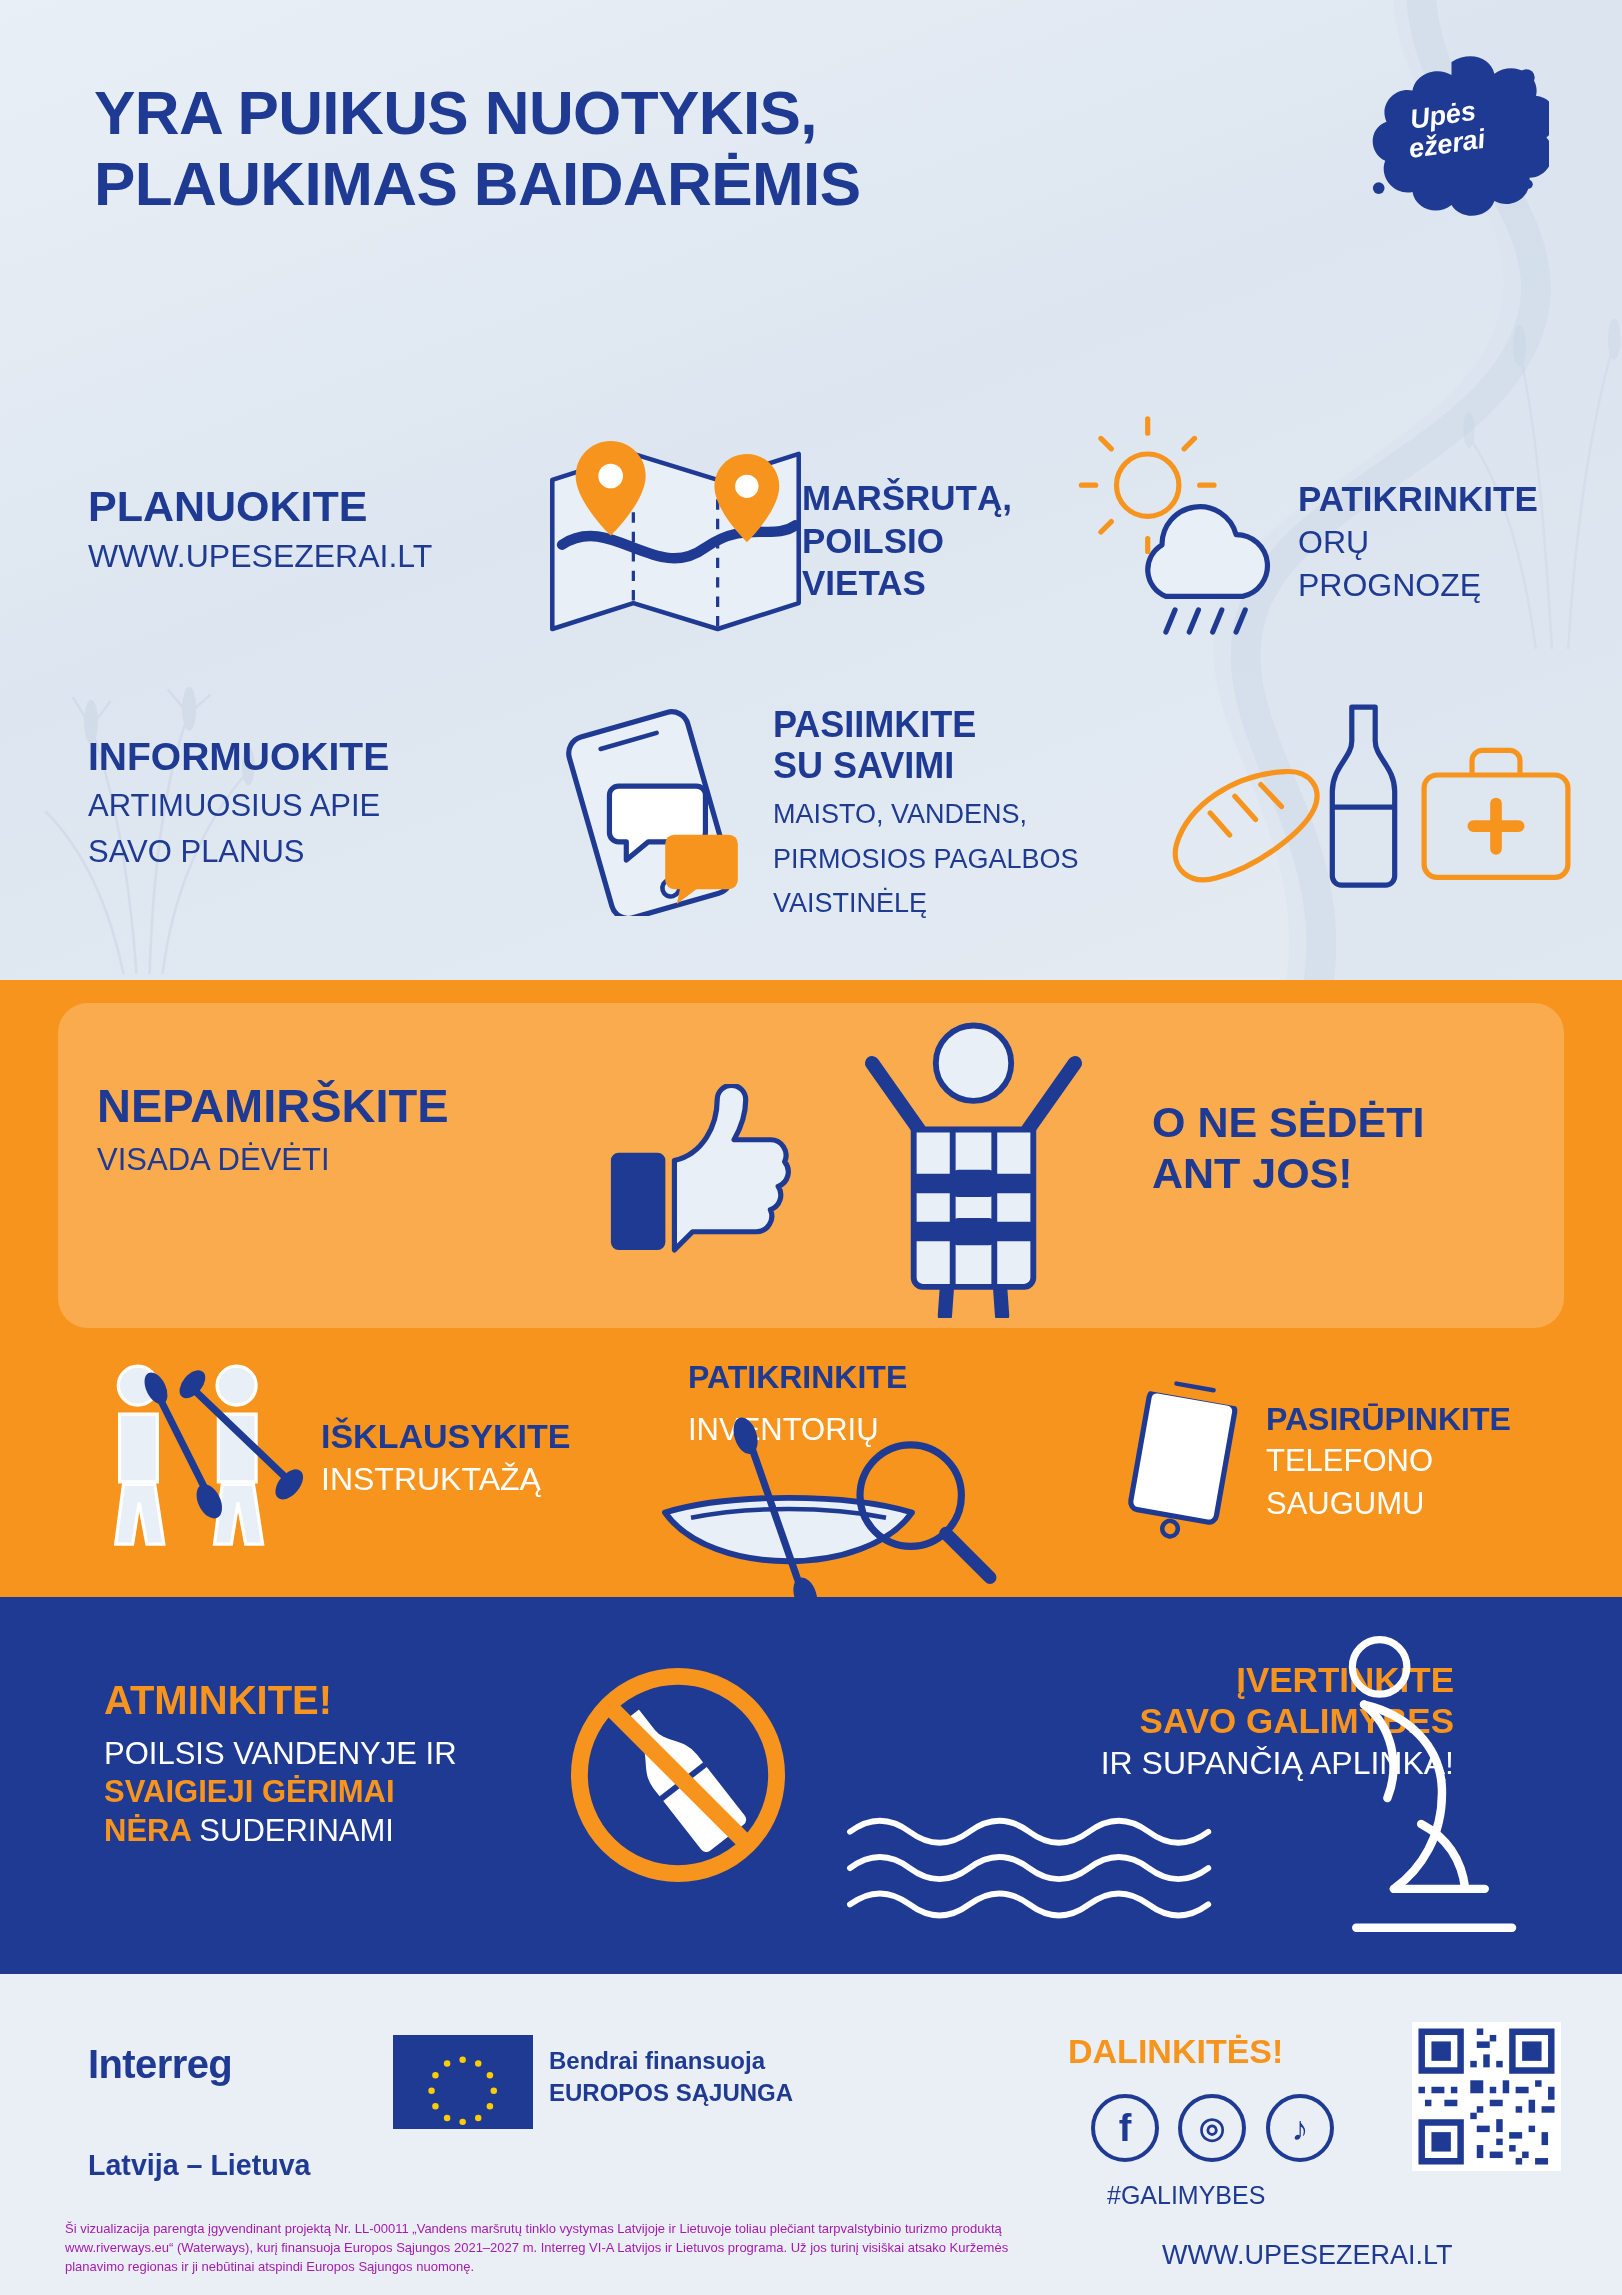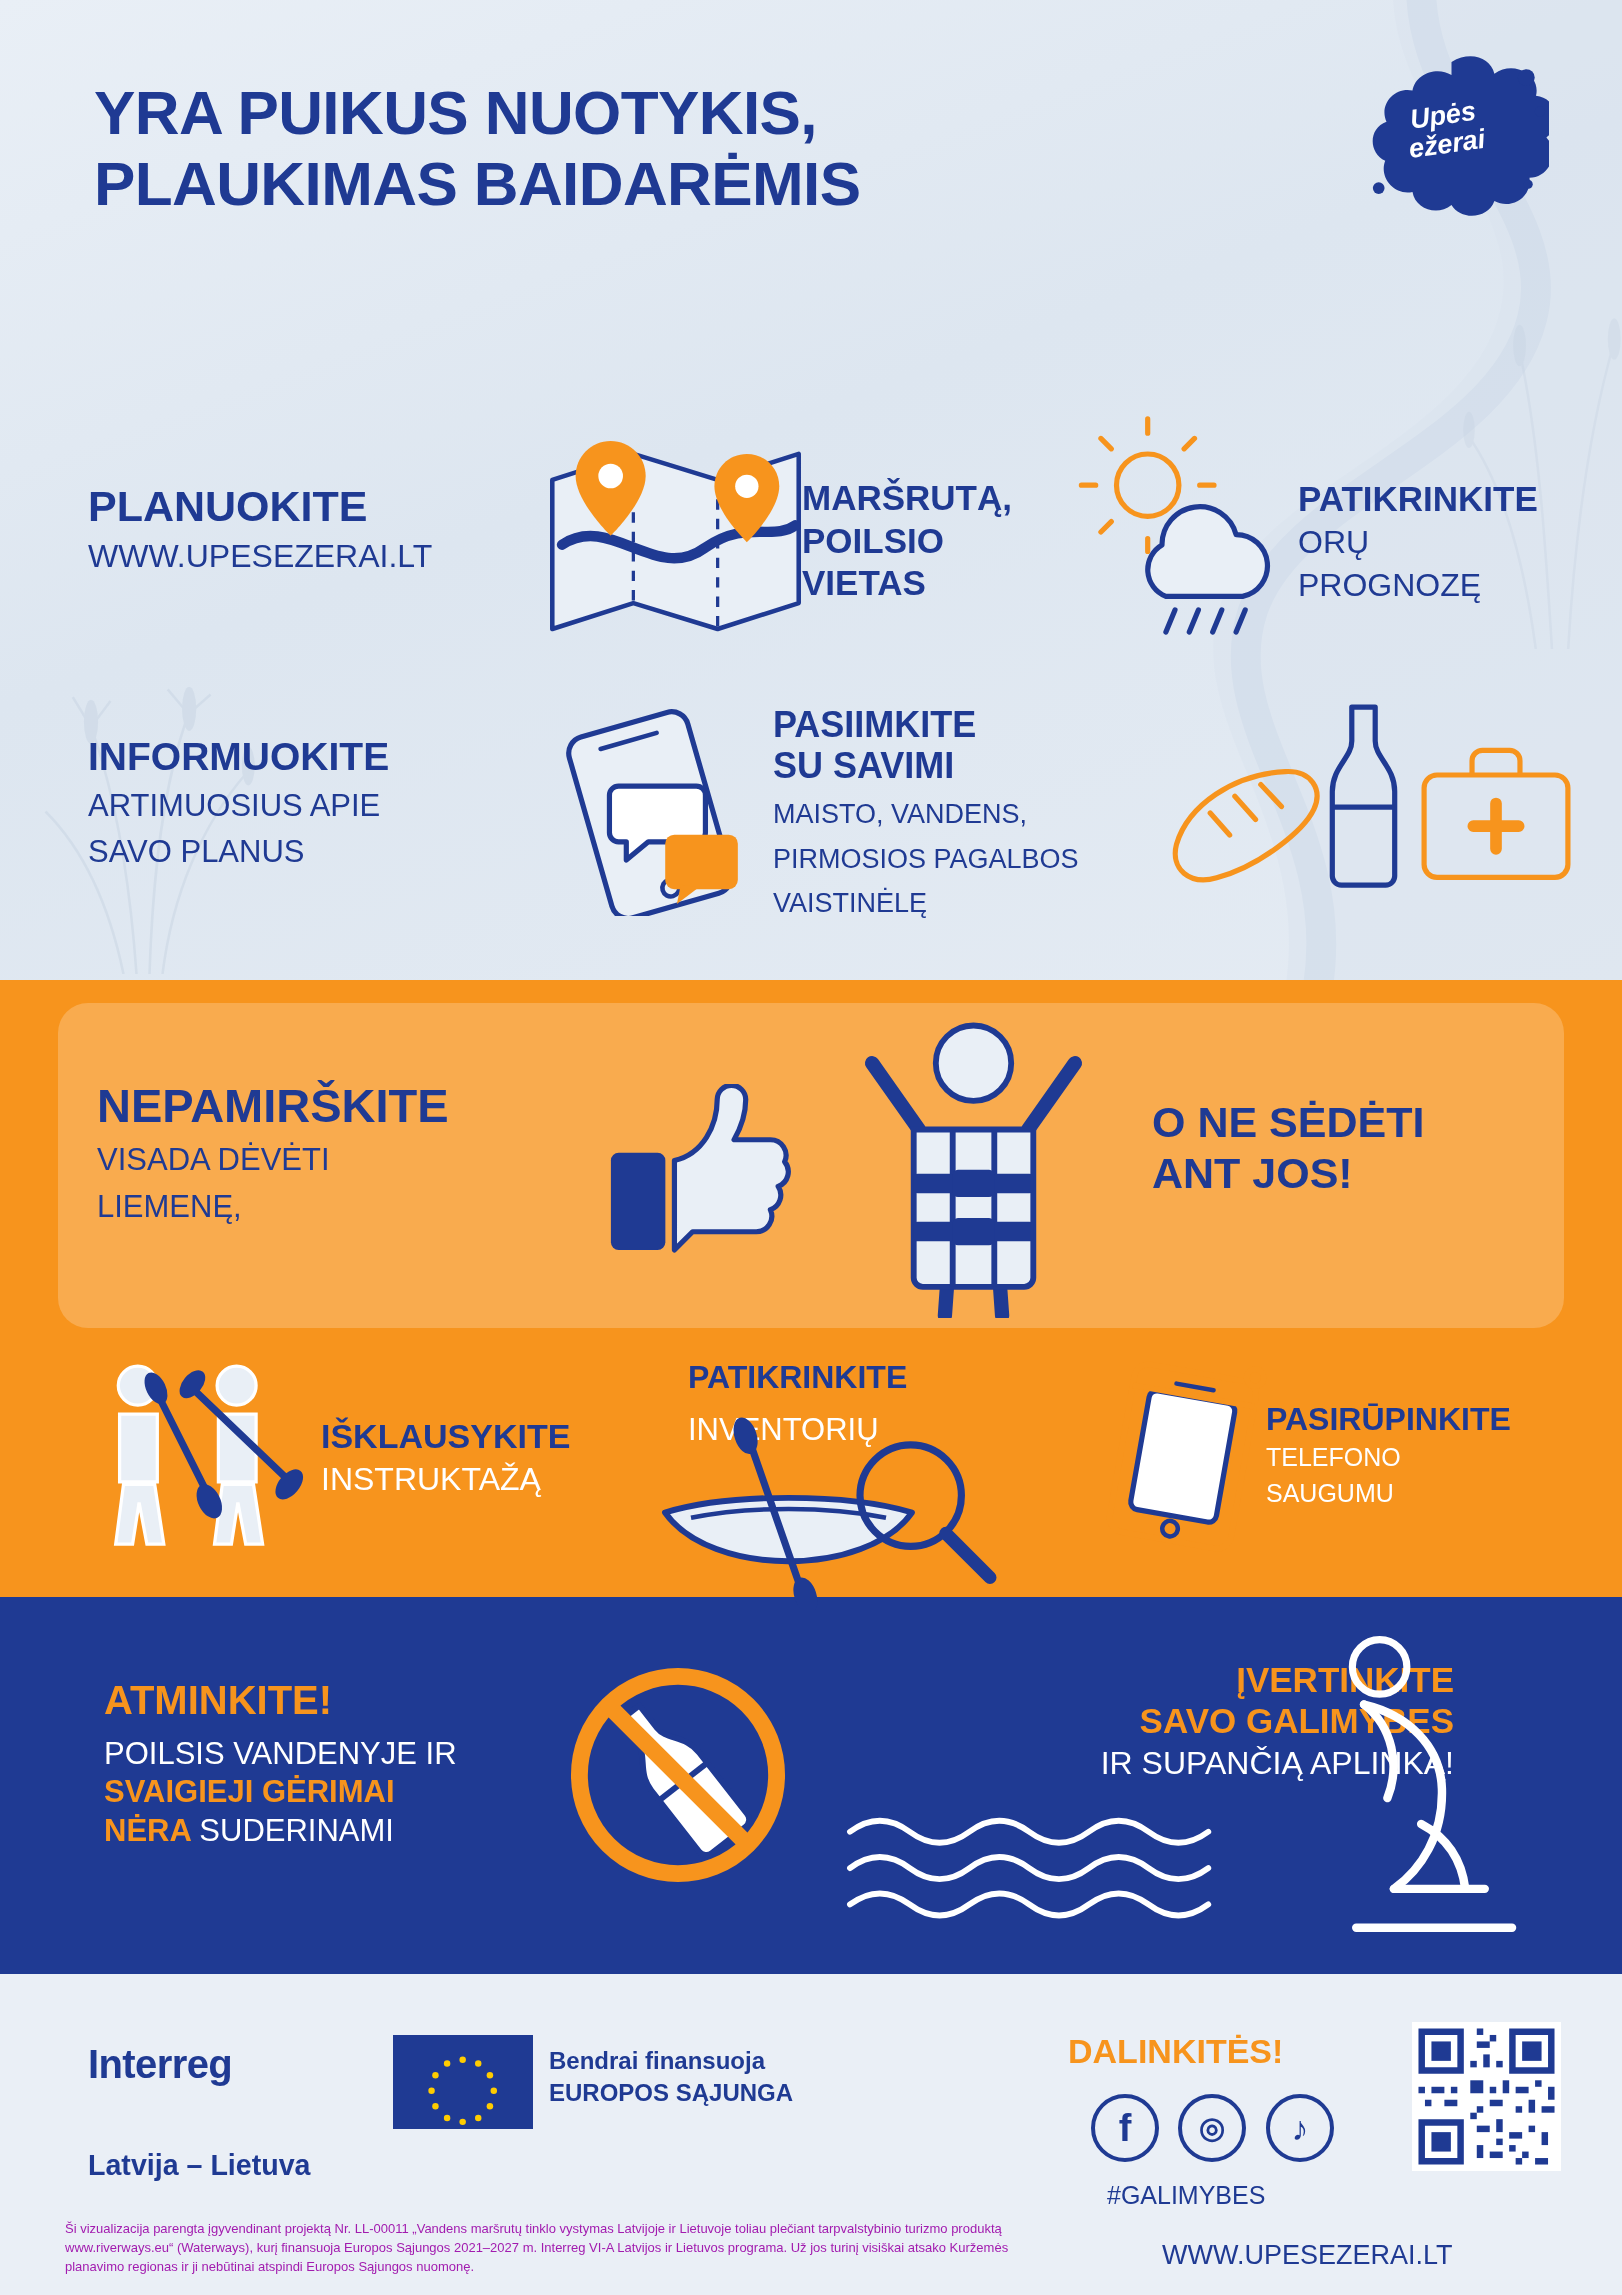--- a/index.html
+++ b/index.html
@@ -101,21 +101,21 @@
   #isklausykite { left: 321px; top: 1418px; width: 325px; }
   #isklausykite .ttl { font-size: 34px; line-height: 1.1; }
   #isklausykite .sub2 { font-size: 32px; color: #ffffff; text-transform: uppercase; margin-top: 5.2px; }
 
   #inventoriu { left: 688px; top: 1360px; width: 299px; }
   #inventoriu .ttl { font-size: 32px; line-height: 1.1; }
   #inventoriu .sub2 { font-size: 31px; color: #ffffff; text-transform: uppercase; margin-top: 17px; }
 
   #pasirupinkite { left: 1266px; top: 1402px; width: 325px; }
   #pasirupinkite .ttl { font-size: 32px; line-height: 1.1; }
-  #pasirupinkite .sub2 { font-size: 25px; color: #ffffff; text-transform: uppercase; margin-top: 5.2px; line-height: 1.2; }
+  #pasirupinkite .sub2 { font-size: 31px; color: #ffffff; text-transform: uppercase; margin-top: 5.2px; line-height: 1.2; }
 
   
   #atminkite { left: 104px; top: 1678px; width: 454px; }
   #atminkite .ttl-o { font-weight: bold; color: #f7941d; font-size: 40px; text-transform: uppercase; }
   #atminkite .body { color: #ffffff; font-size: 31px; line-height: 1.24; margin-top: 11.7px; text-transform: uppercase; }
   #atminkite .hi { color: #f7941d; font-weight: bold; }
 
   #ivertinkite { left: 915px; top: 1659px; width: 539px; text-align: right; }
   #ivertinkite .ttl-o { font-weight: bold; color: #f7941d; font-size: 35px; line-height: 1.18; text-transform: uppercase; }
   #ivertinkite .body { color: #ffffff; font-size: 32px; margin-top: 3.9px; text-transform: uppercase; }
@@ -323,21 +323,20 @@
       <path d="M88 54 V 32 a 16 16 0 0 1 16 -16 h 42 a 16 16 0 0 1 16 16 v 22"></path>
       <path d="M125 98 v 70 M90 133 h 70" stroke-width="18" stroke-linecap="round"></path>
     </g>
   </svg>
 
   <div class="card"></div>
 
   <div class="blk" id="nepamirskite">
     <div class="ttl">NEPAMIRŠKITE</div>
     <div class="sub">VISADA DĖVĖTI</div>
-    <div class="sub">LIEMENĘ,</div>
   </div>
 
   <svg style="position:absolute;left:607px;top:1084px;" width="188" height="175" viewBox="0 0 290 270">
     <rect x="6" y="106" width="84" height="150" rx="12" fill="#1f3a93"></rect>
     <path d="M104 256 V 118 c 44 -10 66 -54 66 -94 a 22 22 0 0 1 44 0 c 0 26 -10 48 -18 62 h 56 a 24 24 0 0 1 22 34 a 24 24 0 0 1 -10 38 a 24 24 0 0 1 -12 36 a 24 24 0 0 1 -22 34 h -98 Z" fill="#e9eff6" stroke="#1f3a93" stroke-width="8" stroke-linejoin="round"></path>
   </svg>
 
   <svg style="position:absolute;left:837px;top:1019px;" width="273" height="299" viewBox="0 0 420 460">
     <circle cx="210" cy="68" r="58" fill="#e9eff6" stroke="#1f3a93" stroke-width="9"></circle>
     <g stroke="#1f3a93" stroke-width="22" fill="none" stroke-linecap="round">

